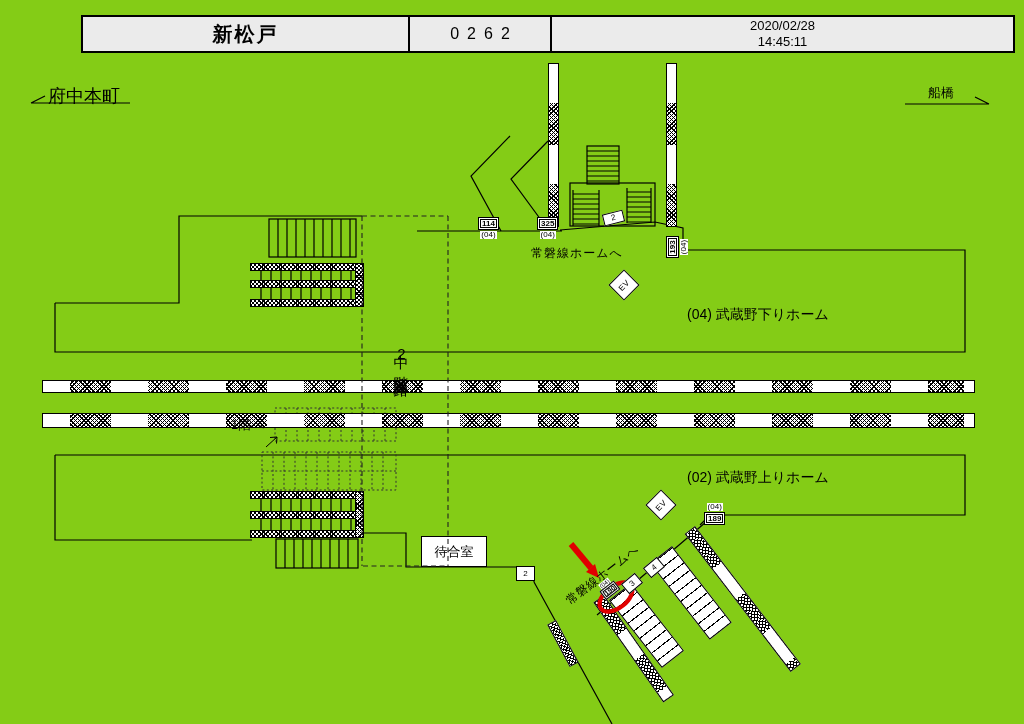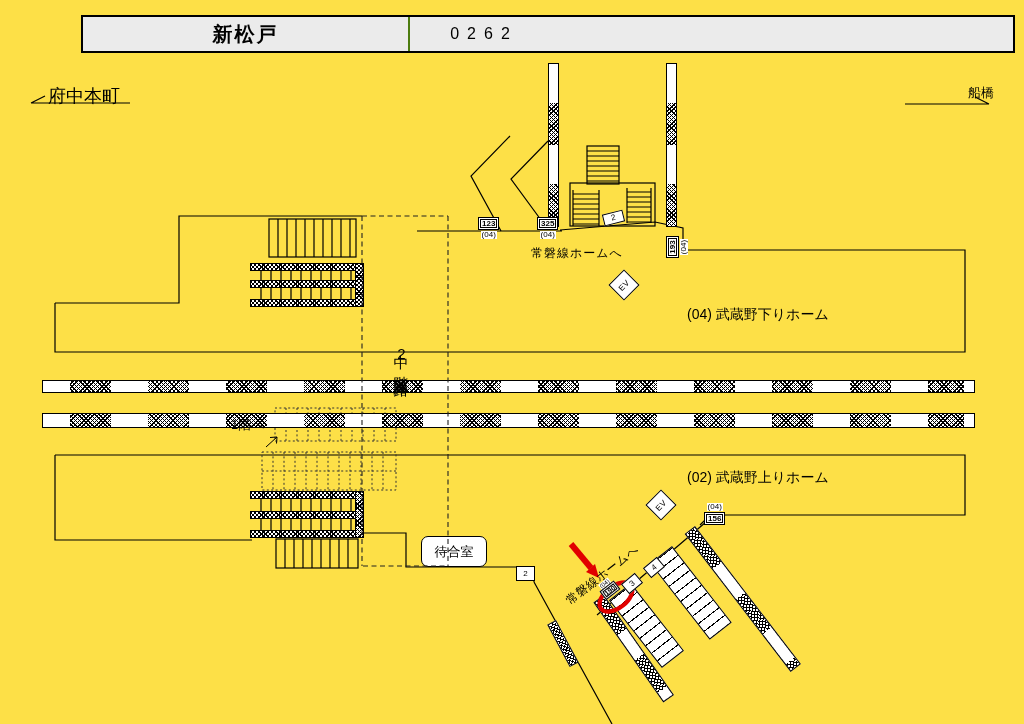--- a/index.html
+++ b/index.html
@@ -1,24 +1,24 @@
 <!DOCTYPE html>
 <html><head>
 <meta charset="utf-8">
 <style>
   html,body{margin:0;padding:0;background:#fff;}
-  #stage{position:relative;width:1024px;height:724px;background:#fde047;overflow:hidden;
+  #stage{position:relative;width:1024px;height:724px;background:#84cc16;overflow:hidden;
          font-family:"Liberation Sans","DejaVu Sans",sans-serif;color:#000;}
   .layer{position:absolute;left:0;top:0;pointer-events:none;}
   
   #hdr{position:absolute;left:81px;top:15px;width:930px;height:34px;border:2px solid #000;
        background:#ebebeb;display:flex;align-items:stretch;z-index:7;}
   .hcell{display:flex;align-items:center;justify-content:center;}
   #hc1{width:325px;font-size:20px;font-weight:bold;letter-spacing:2px;}
-  #hc2{width:132px;border-left:2px solid #4d7c0f;font-size:16px;letter-spacing:8px;padding-left:8px;}
+  #hc2{width:132px;border-left:2px solid #000000;font-size:16px;letter-spacing:8px;padding-left:8px;}
   #hc3{width:342px;border-left:2px solid #000;font-size:11px;}
   #hc4{flex:1;border-left:2px solid #000;flex-direction:column;font-size:13px;line-height:16px;}
   
   .lbl{position:absolute;white-space:nowrap;z-index:6;}
   
   .mk{position:absolute;display:flex;flex-direction:column;align-items:center;z-index:6;line-height:1;}
   .mk .bx{border:1px solid #000;box-shadow:inset 0 0 0 1px #fff,inset 0 0 0 2px #000;
           background:#fff;font-size:8px;font-weight:bold;padding:2px 3px 1px;}
   .mk .sub{font-size:8px;margin-top:1px;background:#fff;padding:0 1px;}
   .sbox{position:absolute;border:1px solid #000;background:#fff;font-size:8px;line-height:1;
@@ -74,24 +74,28 @@
       <rect x="275" y="408" width="121" height="33"></rect>
       <path d="M286 408V441M297 408V441M308 408V441M319 408V441M330 408V441M341 408V441M352 408V441M363 408V441M374 408V441M385 408V441"></path>
       <rect x="262" y="452" width="134" height="38"></rect>
       <path d="M262 471H396 M273 452V490M284 452V490M295 452V490M306 452V490M317 452V490M328 452V490M339 452V490M350 452V490M361 452V490M372 452V490M383 452V490"></path>
     </g>
   </svg>
 
   <div id="hdr">
     <div class="hcell" id="hc1">新松戸</div>
     <div class="hcell" id="hc2">0262</div>
+    <div class="hcell" id="hc4">
+      <span>2020/02/28</span>
+      <span>14:45:11</span>
+    </div>
   </div>
 
   <div class="lbl" style="left:48px;top:84px;font-size:18px;">府中本町</div>
-  <div class="lbl" style="left:968px;top:84px;font-size:13px;">船橋</div>
+  <div class="lbl" style="left:928px;top:84px;font-size:13px;">船橋</div>
 
   <div class="track" style="left:42px;top:380px;width:931px;height:11px;
        background-image:repeating-linear-gradient(90deg,#fff 0 37px,rgba(255,255,255,0) 37px 78px),
        repeating-linear-gradient(45deg,#000 0 1px,transparent 1px 3px),
        repeating-linear-gradient(135deg,#000 0 1px,transparent 1px 3px);
        background-position:-10px 0,0 0,0 0;"></div>
   <div class="track" style="left:42px;top:413px;width:931px;height:13px;
        background-image:repeating-linear-gradient(90deg,#fff 0 37px,rgba(255,255,255,0) 37px 78px),
        repeating-linear-gradient(45deg,#000 0 1px,transparent 1px 3px),
        repeating-linear-gradient(135deg,#000 0 1px,transparent 1px 3px);
@@ -120,21 +124,21 @@
        repeating-linear-gradient(45deg,#000 0 1px,transparent 1px 3px),
        repeating-linear-gradient(135deg,#000 0 1px,transparent 1px 3px);"></div>
   <div class="track" style="left:604px;top:595px;width:120px;height:11px;transform:rotate(55deg);transform-origin:0 0;z-index:3;
        background-image:repeating-linear-gradient(90deg,rgba(255,255,255,0) 0 40px,#fff 40px 70px),
        repeating-linear-gradient(45deg,#000 0 1px,transparent 1px 3px),
        repeating-linear-gradient(135deg,#000 0 1px,transparent 1px 3px);"></div>
   <div class="hb" style="left:556px;top:620px;width:46px;height:8px;transform:rotate(62deg);transform-origin:0 0;"></div>
   <div class="dstair" style="left:631px;top:583px;width:84px;height:26px;transform:rotate(52deg);transform-origin:0 0;"></div>
   <div class="dstair" style="left:672px;top:546px;width:95px;height:26px;transform:rotate(52deg);transform-origin:0 0;"></div>
 
-  <div class="wbox" style="left:421px;top:536px;width:64px;height:29px;border-radius:7px;">
+  <div class="wbox" style="left:421px;top:536px;width:64px;height:29px;">
     <span>待合室</span>
   </div>
 
   <svg class="layer" width="1024" height="724" style="z-index:4">
     <g stroke="#222" stroke-width="1.1" fill="none" stroke-dasharray="5 3.5">
       <path d="M362 216H448 M362 216V566 M448 216V566 M363 566H447"></path>
     </g>
     <path d="M266 447L277 437M277 437L270 437.5M277 437L276.5 443.5" stroke="#000" stroke-width="1" fill="none"></path>
     <g>
       <path d="M571 544L591 568" stroke="#e10000" stroke-width="6"></path>
@@ -151,34 +155,34 @@
   <div class="lbl" style="left:573px;top:592px;font-size:12px;letter-spacing:0.5px;transform:rotate(-38deg);transform-origin:0 100%;">常磐線ホームへ</div>
 
   <div class="ev" style="left:613px;top:274px;">
     <span>EV</span>
   </div>
   <div class="ev" style="left:650px;top:494px;">
     <span>EV</span>
   </div>
 
   <div class="mk" style="left:478px;top:217px;">
-    <span class="bx">123</span>
+    <span class="bx">114</span>
     <span class="sub">(04)</span>
   </div>
   <div class="mk" style="left:537px;top:217px;">
     <span class="bx">325</span>
     <span class="sub">(04)</span>
   </div>
   <div class="mk" style="left:660px;top:236px;width:34px;transform:rotate(-90deg);transform-origin:center;">
     <span class="bx">193</span>
     <span class="sub">(04)</span>
   </div>
   <div class="mk" style="left:704px;top:503px;">
     <span class="sub" style="margin:0 0 1px 0;">(04)</span>
-    <span class="bx">156</span>
+    <span class="bx">189</span>
   </div>
   <div class="mk" style="left:601px;top:585px;transform:rotate(-38deg);transform-origin:0 50%;">
     <span class="sub" style="margin:0;font-size:6px;">(04)</span>
     <span class="bx" style="font-size:7px;padding:1px 2px;">190</span>
   </div>
 
   <div class="sbox" style="left:603px;top:212px;width:19px;height:10px;transform:rotate(-14deg);">2</div>
   <div class="sbox" style="left:516px;top:566px;width:17px;height:13px;">2</div>
   <div class="sbox" style="left:623px;top:577px;width:16px;height:11px;transform:rotate(-40deg);">3</div>
   <div class="sbox" style="left:645px;top:561px;width:16px;height:11px;transform:rotate(-40deg);">4</div>

